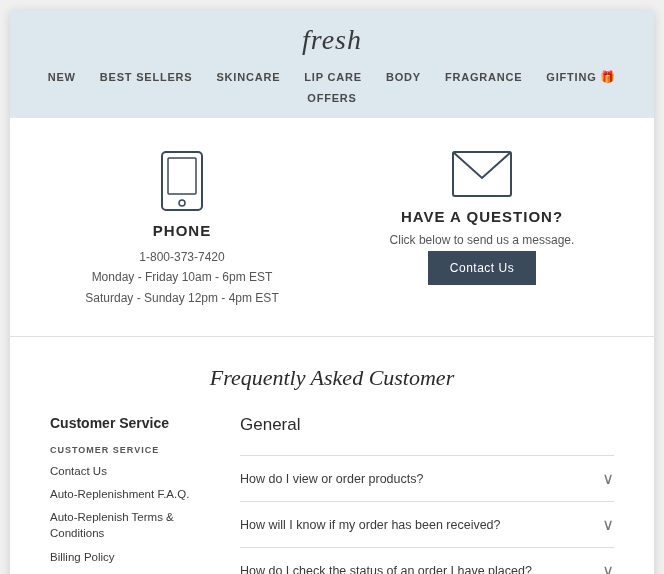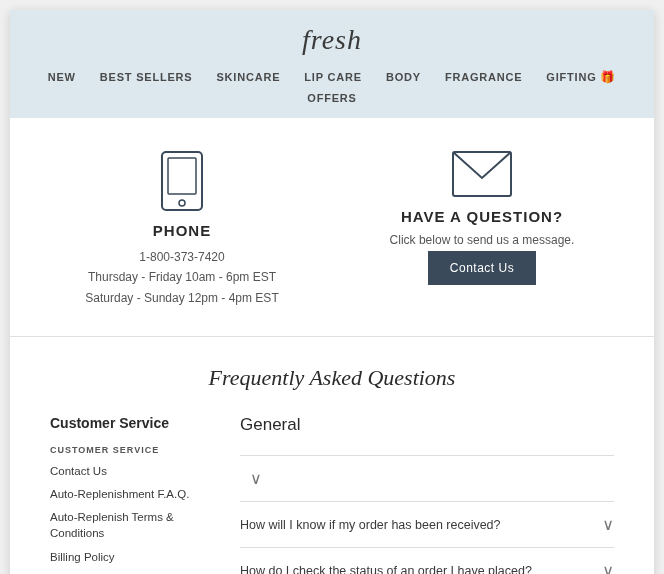--- a/index.html
+++ b/index.html
@@ -207,57 +207,58 @@
       <div class="contact-icon">
         <svg class="phone-icon-svg" width="52" height="62" viewBox="0 0 52 62" fill="none" xmlns="http://www.w3.org/2000/svg">
           <rect x="6" y="2" width="40" height="58" rx="4" ry="4" stroke="#3a4a5a" stroke-width="2" fill="none"></rect>
           <rect x="12" y="8" width="28" height="36" rx="1" stroke="#3a4a5a" stroke-width="1.5" fill="none"></rect>
           <circle cx="26" cy="53" r="3" stroke="#3a4a5a" stroke-width="1.5" fill="none"></circle>
         </svg>
       </div>
       <div class="contact-title">PHONE</div>
       <div class="contact-info">
         <div>1-800-373-7420</div>
-        <div>Thursday - Friday 10am - 6pm EST</div>
+        <div>Monday - Friday 10am - 6pm EST</div>
         <div>Saturday - Sunday 12pm - 4pm EST</div>
       </div>
     </div>
 
     <div class="contact-block">
       <div class="contact-icon">
         <svg class="mail-icon-svg" width="62" height="48" viewBox="0 0 62 48" fill="none" xmlns="http://www.w3.org/2000/svg">
           <rect x="2" y="2" width="58" height="44" rx="2" ry="2" stroke="#3a4a5a" stroke-width="2" fill="none"></rect>
           <polyline points="2,2 31,28 60,2" stroke="#3a4a5a" stroke-width="2" fill="none"></polyline>
         </svg>
       </div>
       <div class="contact-title">HAVE A QUESTION?</div>
       <div class="contact-subtitle">Click below to send us a message.</div>
       <button class="contact-btn">Contact Us</button>
     </div>
 
   </div>
 
   <div class="faq-section">
-    <div class="faq-main-title">Frequently Asked Questions</div>
+    <div class="faq-main-title">Frequently Asked Customer</div>
     <div class="faq-content">
 
       <div class="faq-sidebar">
         <div class="sidebar-main-title">Customer Service</div>
         <div class="sidebar-section-title">CUSTOMER SERVICE</div>
 
       <a class="sidebar-link">Contact Us</a>
           <a class="sidebar-link">Auto-Replenishment F.A.Q.</a>
           <a class="sidebar-link">Auto-Replenish Terms &amp; Conditions</a>
           <a class="sidebar-link">Billing Policy</a>
         </div>
 
       <div class="faq-questions">
         <div class="faq-group-title">General</div>
 
       <div class="faq-item">
+            <span class="faq-question">How do I view or order products?</span>
             <span class="faq-chevron">∨</span>
           </div>
           <div class="faq-item">
             <span class="faq-question">How will I know if my order has been received?</span>
             <span class="faq-chevron">∨</span>
           </div>
           <div class="faq-item">
             <span class="faq-question">How do I check the status of an order I have placed?</span>
             <span class="faq-chevron">∨</span>
           </div>

